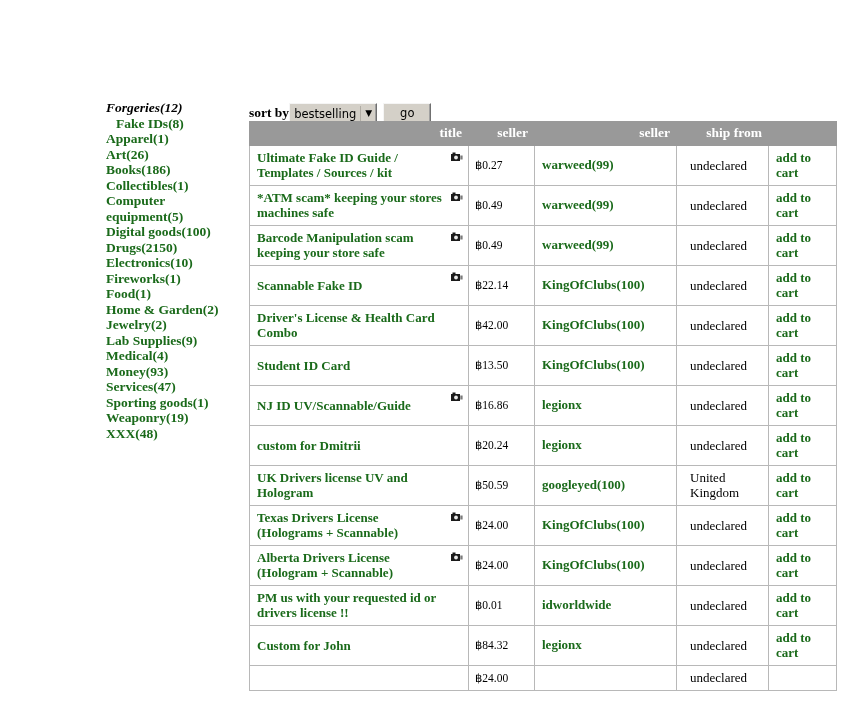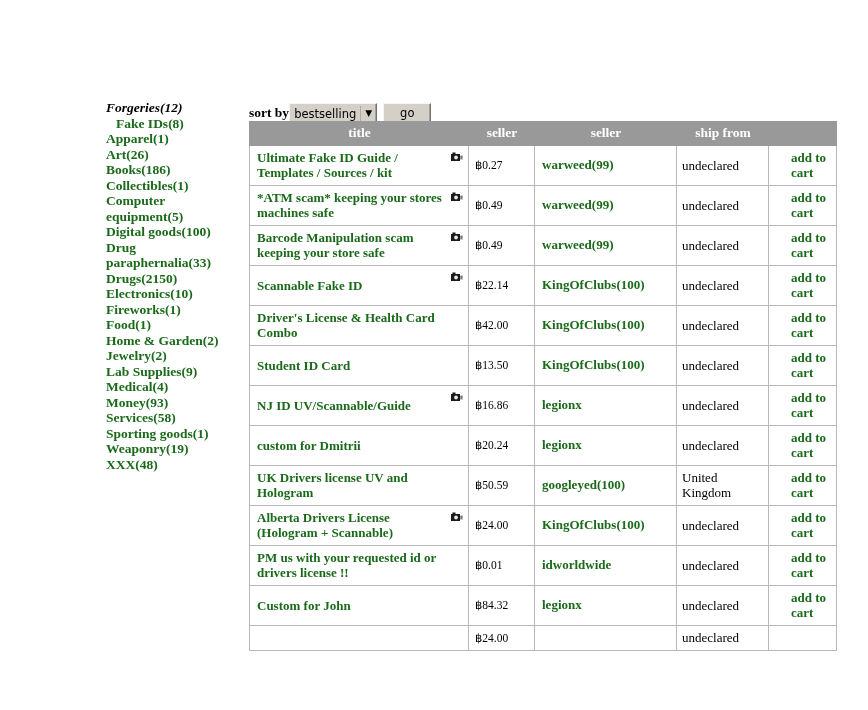--- a/index.html
+++ b/index.html
@@ -115,21 +115,21 @@
   }
   #listings th, #listings td {
     border: 1px solid #b8b8b8;
     vertical-align: middle;
   }
   #listings thead th {
     background: #999999;
     color: #ffffff;
     font-weight: bold;
     font-size: 13.5px;
-    text-align: center;
+    text-align: right;
     padding: 3px 6px 4px 7px;
     border: 1px solid #999999;
     font-family: "Liberation Serif", serif;
   }
   th.c-title   { width: 205px; }
   th.c-price   { width: 52px; }
   th.c-seller  { width: 128px; }
   th.c-ship    { width: 78px; }
   th.c-cart    { width: 54px; }
 
@@ -165,27 +165,27 @@
     padding: 4px 6px 5px 7px;
     margin-left: 33px;
   }
   .seller-link {
     color: #1a6a1a;
     font-weight: bold;
     font-size: 13px;
     text-decoration: none;
   }
   td.cell-ship {
-    padding: 4px 6px 5px 5px;
+    padding: 4px 6px 5px 13px;
     font-size: 13px;
     line-height: 15px;
     color: #000;
   }
   td.cell-cart {
-    padding: 4px 6px 5px 22px;
+    padding: 4px 6px 5px 7px;
   }
   .cart-link {
     color: #1a6a1a;
     font-weight: bold;
     font-size: 13px;
     line-height: 15px;
     text-decoration: none;
     display: block;
   }
 </style>
@@ -194,31 +194,30 @@
 
 <nav id="sidebar">
     <a class="cat-item current">Forgeries(12)</a>
     <a class="cat-item sub">Fake IDs(8)</a>
     <a class="cat-item">Apparel(1)</a>
     <a class="cat-item">Art(26)</a>
     <a class="cat-item">Books(186)</a>
     <a class="cat-item">Collectibles(1)</a>
     <a class="cat-item">Computer equipment(5)</a>
     <a class="cat-item">Digital goods(100)</a>
-    <a class="cat-item">Drug paraphernalia(33)</a>
     <a class="cat-item">Drugs(2150)</a>
     <a class="cat-item">Electronics(10)</a>
     <a class="cat-item">Fireworks(1)</a>
     <a class="cat-item">Food(1)</a>
     <a class="cat-item">Home &amp; Garden(2)</a>
     <a class="cat-item">Jewelry(2)</a>
     <a class="cat-item">Lab Supplies(9)</a>
     <a class="cat-item">Medical(4)</a>
     <a class="cat-item">Money(93)</a>
-    <a class="cat-item">Services(58)</a>
+    <a class="cat-item">Services(47)</a>
     <a class="cat-item">Sporting goods(1)</a>
     <a class="cat-item">Weaponry(19)</a>
     <a class="cat-item">XXX(48)</a>
   </nav>
 
 <div id="sortbar">
   <span id="sort-label">sort by</span>
   <div class="select-wrap">
     <span class="select-text">bestselling</span>
     <span class="select-caret">▼</span>
@@ -361,20 +360,37 @@
         </td>
         <td class="cell-price">฿50.59</td>
         <td class="cell-seller"><a class="seller-link">googleyed(100)</a></td>
         <td class="cell-ship">United Kingdom</td>
         <td class="cell-cart">
           <a class="cart-link">add to cart</a>
         </td>
       </tr>
       <tr>
         <td class="cell-title">
+          <a class="item-link">Texas Drivers License (Holograms + Scannable)</a>
+          <svg class="cam-icon" viewBox="0 0 12 9">
+            <rect x="0" y="2" width="9" height="7" fill="#1a1a1a"></rect>
+            <rect x="1.5" y="0.5" width="3" height="2" fill="#1a1a1a"></rect>
+            <circle cx="5" cy="5.5" r="1.9" fill="#e8e8e8"></circle>
+            <rect x="9.3" y="3.5" width="2.3" height="4" fill="#7a7a7a"></rect>
+          </svg>
+        </td>
+        <td class="cell-price">฿24.00</td>
+        <td class="cell-seller"><a class="seller-link">KingOfClubs(100)</a></td>
+        <td class="cell-ship">undeclared</td>
+        <td class="cell-cart">
+          <a class="cart-link">add to cart</a>
+        </td>
+      </tr>
+      <tr>
+        <td class="cell-title">
           <a class="item-link">Alberta Drivers License (Hologram + Scannable)</a>
           <svg class="cam-icon" viewBox="0 0 12 9">
             <rect x="0" y="2" width="9" height="7" fill="#1a1a1a"></rect>
             <rect x="1.5" y="0.5" width="3" height="2" fill="#1a1a1a"></rect>
             <circle cx="5" cy="5.5" r="1.9" fill="#e8e8e8"></circle>
             <rect x="9.3" y="3.5" width="2.3" height="4" fill="#7a7a7a"></rect>
           </svg>
         </td>
         <td class="cell-price">฿24.00</td>
         <td class="cell-seller"><a class="seller-link">KingOfClubs(100)</a></td>

